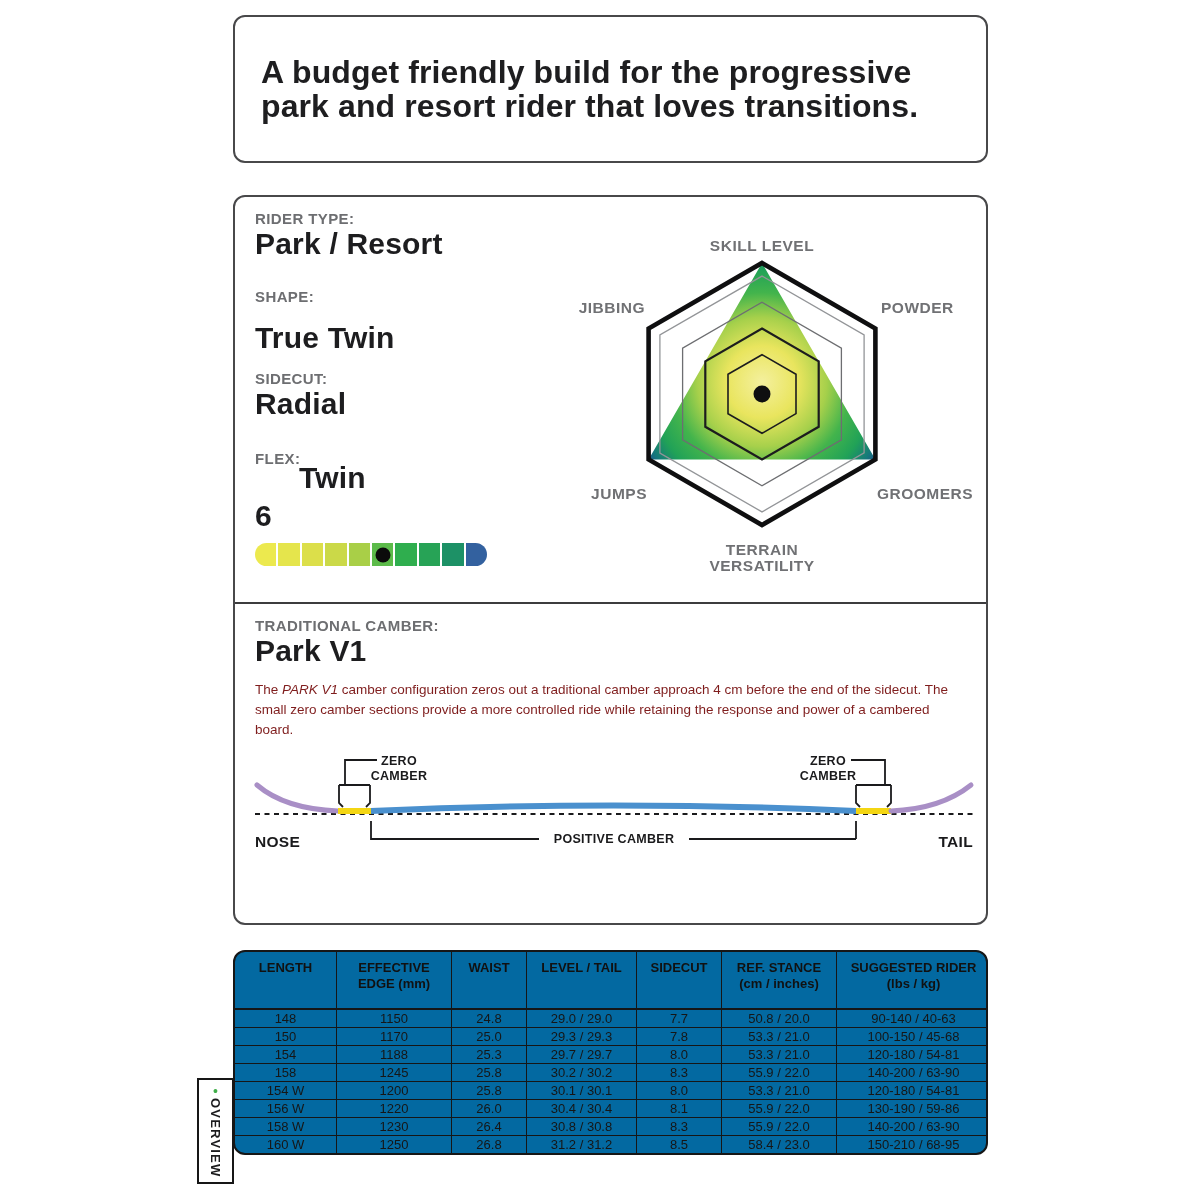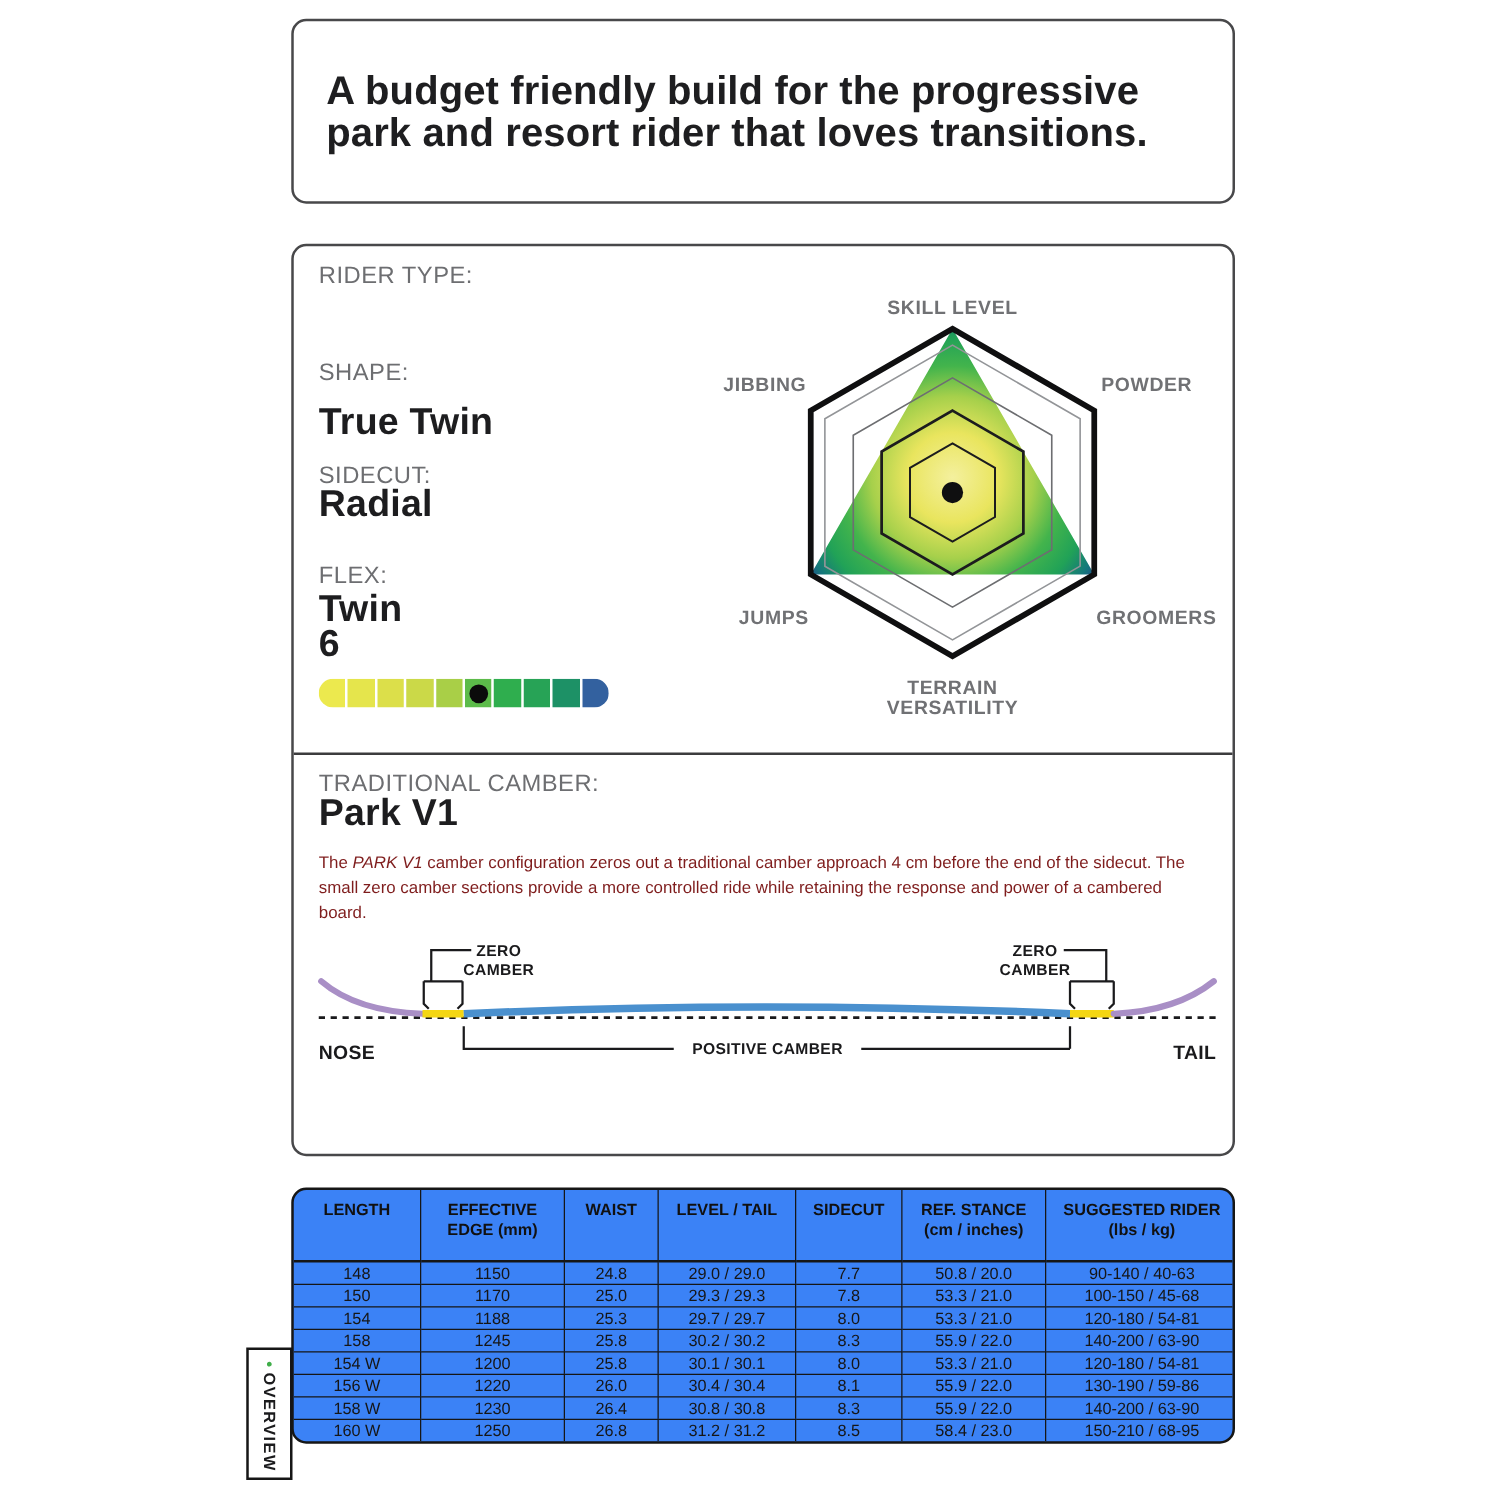--- a/index.html
+++ b/index.html
@@ -8,21 +8,21 @@
   .abs { position:absolute; }
 
   
   .intro-box { left:233px; top:15px; width:755px; height:148px;
     border:2px solid #48484a; border-radius:12px; padding:38px 28px 0 26px; }
   .intro-box p { font-size:32px; line-height:34px; font-weight:bold; color:#1e1e20; letter-spacing:.1px; }
 
   
   .main-box { left:233px; top:195px; width:755px; height:730px;
     border:2px solid #48484a; border-radius:12px; }
-  .spec-label { position:absolute; left:20px; font-size:19px; font-weight:normal;
+  .spec-label { position:absolute; left:20px; font-size:15px; font-weight:bold;
     color:#6d6e71; letter-spacing:.4px; }
   .spec-value { position:absolute; left:20px; font-size:30px; font-weight:bold;
     color:#1d1d1f; letter-spacing:.2px; }
 
   
   .flex-scale { position:absolute; left:20px; top:346px; width:232px; height:23px;
     border-radius:12px; overflow:hidden; display:flex; gap:2px; }
   .flex-seg { flex:1; }
   .flex-dot { position:absolute; top:50%; width:15px; height:15px; border-radius:50%;
     background:#0b0b0b; transform:translate(-50%,-50%); }
@@ -36,21 +36,21 @@
   .camber-svg { position:absolute; left:6px; top:143px; }
 
   svg text { font-family:"Liberation Sans", sans-serif; }
   .radar-label { font-size:15.5px; font-weight:bold; fill:#707174; letter-spacing:.5px; }
   .cam-label { font-size:12.5px; font-weight:bold; fill:#1a1a1c; letter-spacing:.3px; }
   .cam-end-label { font-size:15.5px; font-weight:bold; fill:#1a1a1c; letter-spacing:.3px; }
   .cam-line { stroke:#1a1a1c; stroke-width:1.8; fill:none; }
 
   
   .table-wrap { left:233px; top:950px; width:755px; border:2.2px solid #161616;
-    border-radius:12px; overflow:hidden; background:#3b82f6; }
+    border-radius:12px; overflow:hidden; background:#0369a1; }
   table { width:100%; border-collapse:separate; border-spacing:0; table-layout:fixed; }
   th { height:58px; vertical-align:top; padding-top:8px; font-size:13px; font-weight:bold;
     color:#111; text-align:center; white-space:pre-line; line-height:16px;
     border-bottom:2.2px solid #161616; }
   td { height:17px; line-height:17px; font-size:13px; color:#161616; text-align:center;
     padding:0 2px; white-space:nowrap; overflow:hidden; }
   tbody tr + tr td { border-top:1.6px solid #161616; }
   th:not(:last-child), td:not(:last-child) { border-right:1.6px solid #161616; }
 
   
@@ -64,29 +64,30 @@
 </head>
 <body>
 
 <div class="abs intro-box">
   <p>A budget friendly build for the progressive park and resort rider that loves transitions.</p>
 </div>
 
 <div class="abs main-box">
 
   <div class="spec-label" style="top:13px;">RIDER TYPE:</div>
+  <div class="spec-value" style="top:30px;">Park / Resort</div>
 
   <div class="spec-label" style="top:91px;">SHAPE:</div>
   <div class="spec-value" style="top:124px;">True Twin</div>
 
   <div class="spec-label" style="top:173px;">SIDECUT:</div>
   <div class="spec-value" style="top:190px;">Radial</div>
 
   <div class="spec-label" style="top:253px;">FLEX:</div>
-  <div class="spec-value" style="top:274px;">Twin</div>
+  <div class="spec-value" style="top:264px;margin-left:44px;">Twin</div>
   <div class="spec-value" style="top:302px;">6</div>
 
   <div class="flex-scale">
       <div class="flex-seg" style="background: rgb(236, 233, 78);"></div>
       <div class="flex-seg" style="background: rgb(229, 229, 76);"></div>
       <div class="flex-seg" style="background: rgb(220, 223, 74);"></div>
       <div class="flex-seg" style="background: rgb(203, 217, 72);"></div>
       <div class="flex-seg" style="background: rgb(169, 207, 71);"></div>
       <div class="flex-seg" style="background: rgb(92, 187, 74);"></div>
       <div class="flex-seg" style="background: rgb(47, 174, 78);"></div>

